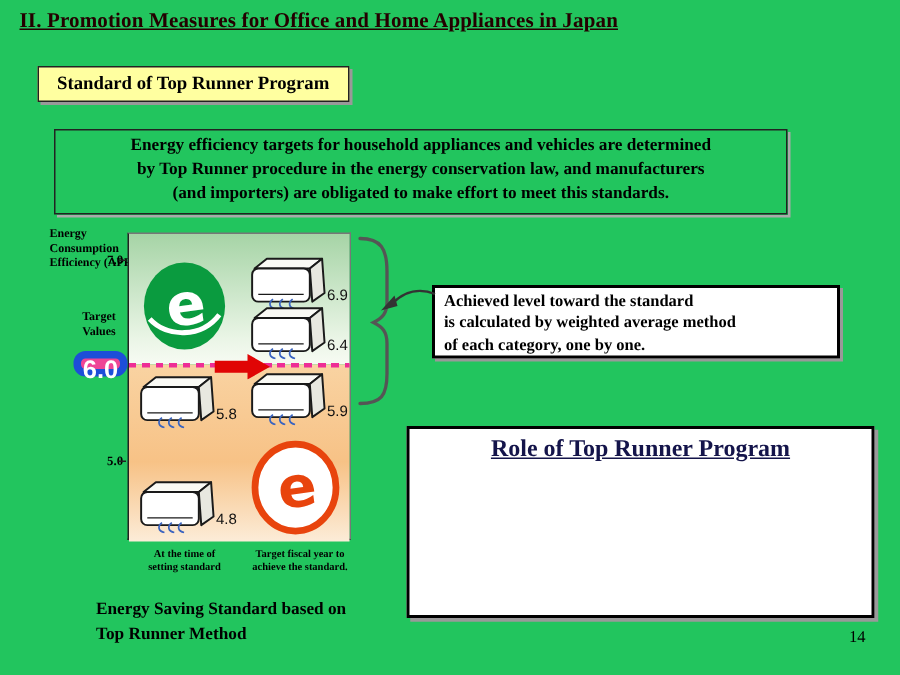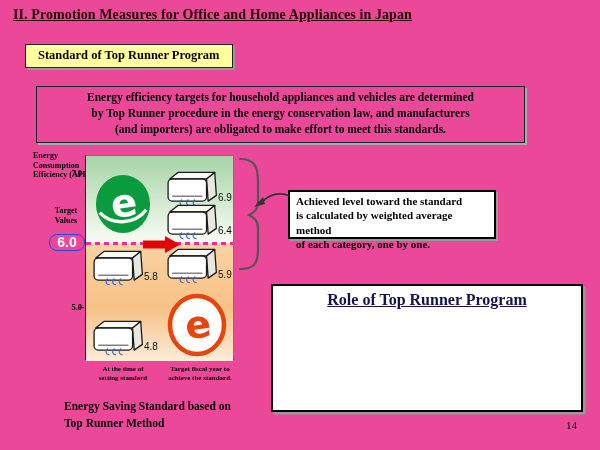--- a/index.html
+++ b/index.html
@@ -1,18 +1,18 @@
 <!DOCTYPE html>
 <html style="--pal-accent_pink: #ee4596; --pal-dash_magenta: #ee2d96; --pal-arrow_red: #e00505; --pal-logo_green: #0a9b3f; --pal-logo_orange: #e8440d; --pal-badge_yellow: #ffffa0; --pal-zone_green: #a6d4a6; --pal-zone_orange: #f7c286; --pal-role_text: #14144a; --pal-title_text: #240000;"><head>
 <meta charset="utf-8">
 <style>
   * { margin:0; padding:0; box-sizing:border-box; }
   html,body { width:600px; height:450px; background:#fff; }
   body { font-family:"Liberation Serif", serif; color:#000; }
-  .slide { position:absolute; top:0; left:0; width:600px; height:450px; background:#ec4899; overflow:hidden; }
+  .slide { position:absolute; top:0; left:0; width:600px; height:450px; background:#22c55e; overflow:hidden; }
   .pre { white-space:pre-line; }
 
   .title {
     position:absolute; left:13px; top:7px;
     font-size:14px; font-weight:bold; text-decoration:underline;
     color:var(--pal-title_text,#240000); letter-spacing:0.1px;
   }
   .outline-badge {
     position:absolute; left:25px; top:44px;
     background:var(--pal-badge_yellow,#ffffa0);
@@ -51,41 +51,41 @@
     position:absolute; width:26px; text-align:right;
     font-size:8.5px; font-weight:bold;
   }
   .tick-mark { position:absolute; width:5px; height:1.2px; background:#222; }
   .target-label {
     position:absolute; left:44px; top:206px; width:44px; text-align:center;
     font-size:8px; font-weight:bold; line-height:1.25;
   }
   .target-badge {
     position:absolute; left:49px; top:234px; width:36px; height:17px;
-    background:var(--pal-accent_pink,#ee4596); border:1px solid #1d4ed8; border-radius:8px;
-    color:#fff; font-family:"Liberation Sans",sans-serif; font-size:14px; font-weight:bold;
+    background:var(--pal-accent_pink,#ee4596); border:5px solid #1d4ed8; border-radius:8px;
+    color:#fff; font-family:"Liberation Sans",sans-serif; font-size:17px; font-weight:bold;
     text-align:center; line-height:15px; z-index:4;
   }
   .ac-row { position:absolute; display:flex; align-items:flex-end; z-index:5; }
   .ac-row svg.ac { width:54px; height:38px; }
   .ac-val {
     font-family:"Liberation Sans",sans-serif; font-size:10px; color:#111;
     margin:0 0 4px 0;
   }
   .logo { position:absolute; z-index:4; }
   .red-arrow { position:absolute; left:143px; top:236px; z-index:6; }
   .xlab {
     position:absolute; top:365px; font-size:7px; font-weight:bold;
     text-align:center; line-height:1.35;
   }
   .brace { position:absolute; left:236px; top:156px; z-index:2; }
   .anno-arrow { position:absolute; left:252px; top:192px; z-index:2; }
 
   .achieved-box {
-    position:absolute; left:288px; top:190px; width:208px; height:49px;
+    position:absolute; left:288px; top:190px; width:272px; height:49px;
     border:2px solid #000; box-shadow:2px 2px 0 #999; background:#fff;
     padding:2px 6px; font-size:11px; font-weight:bold; line-height:1.3;
   }
   .role-box {
     position:absolute; left:271px; top:284px; width:312px; height:128px;
     border:2px solid #000; box-shadow:2.5px 2.5px 0 #999; background:#fff;
     color:var(--pal-role_text,#14144a);
   }
   .role-heading {
     margin-top:5px; text-align:center; font-size:16px; font-weight:bold;

